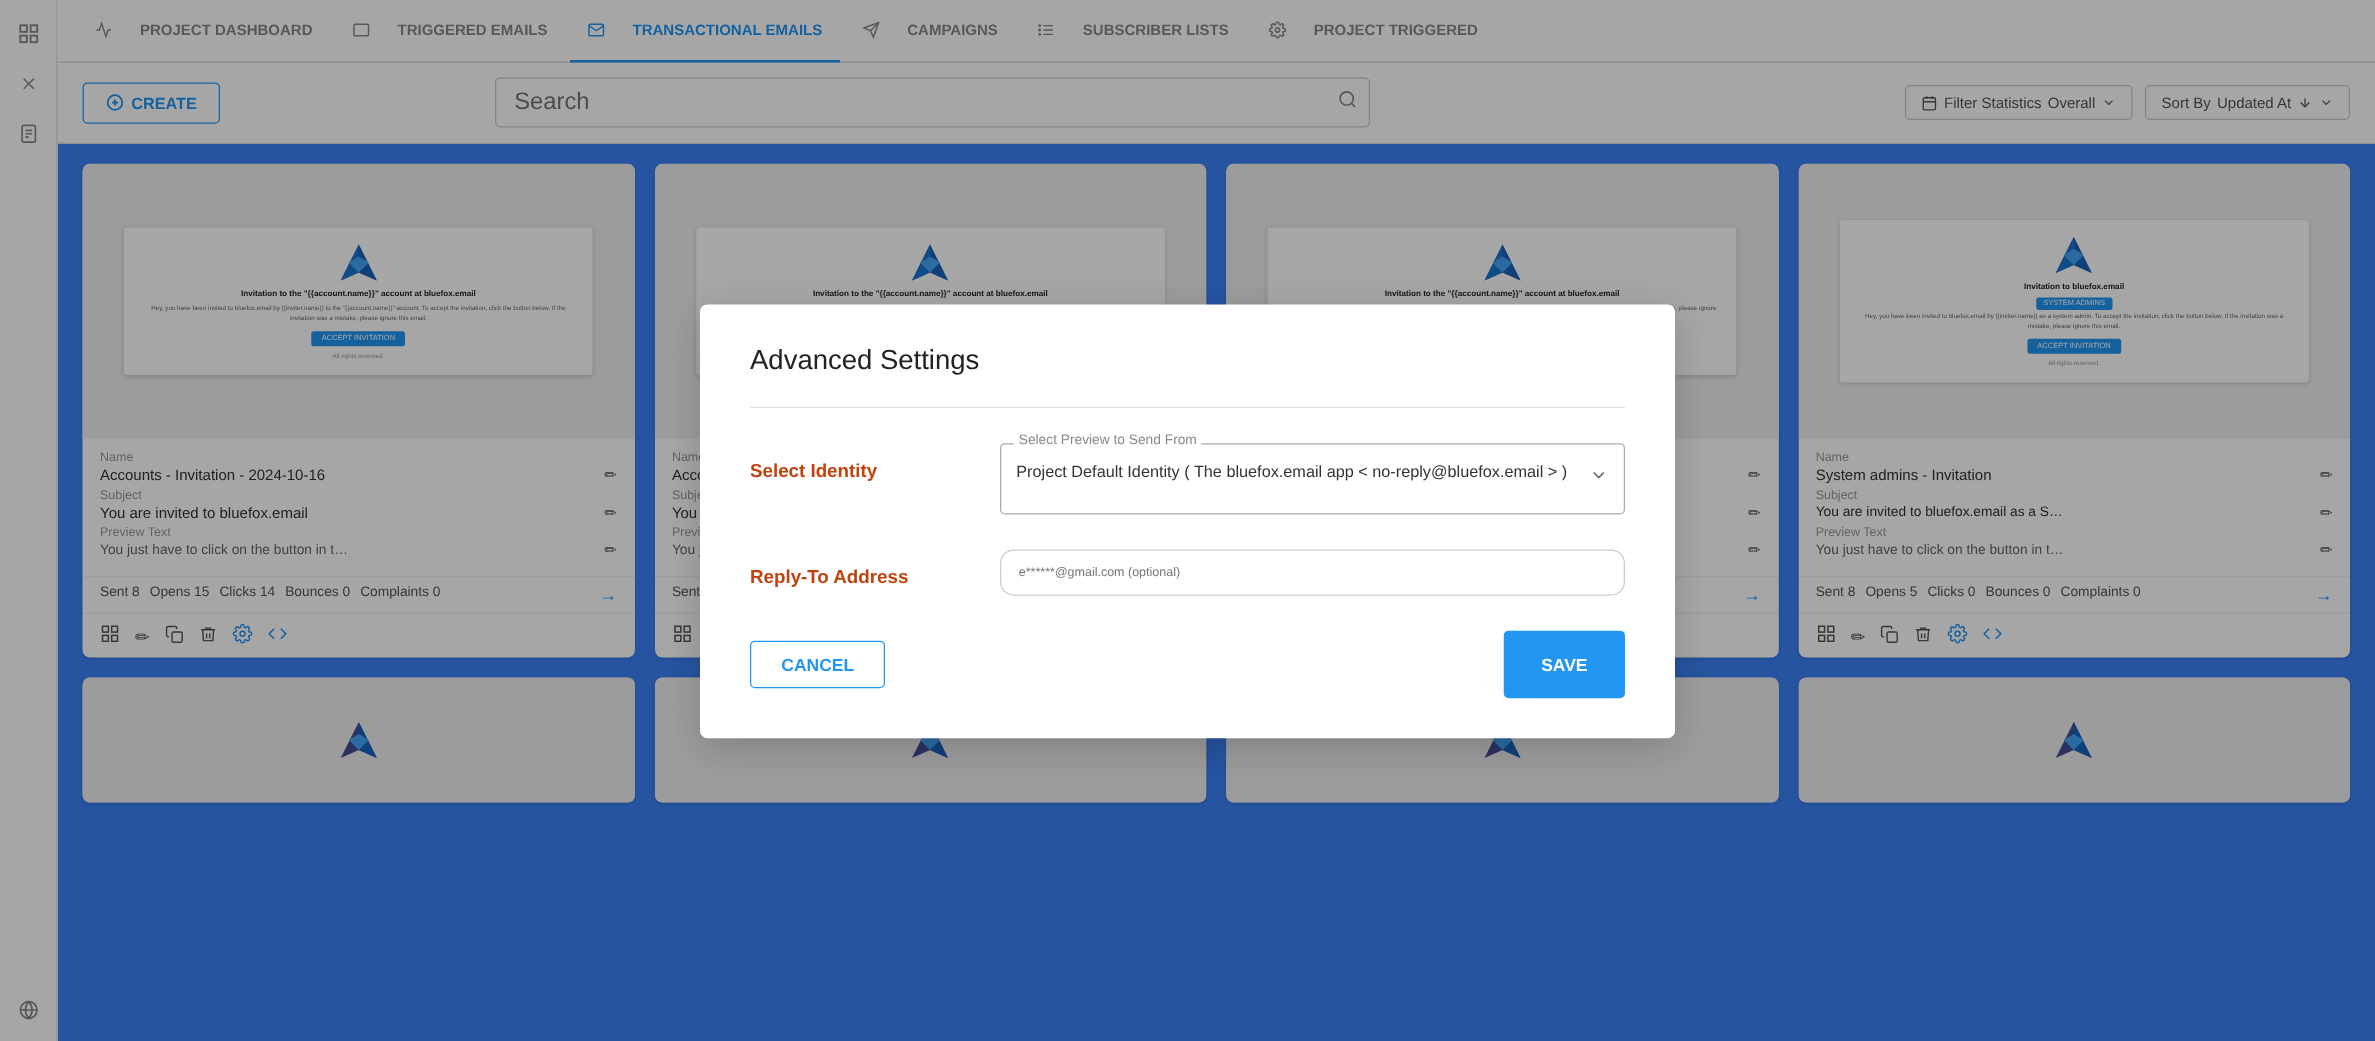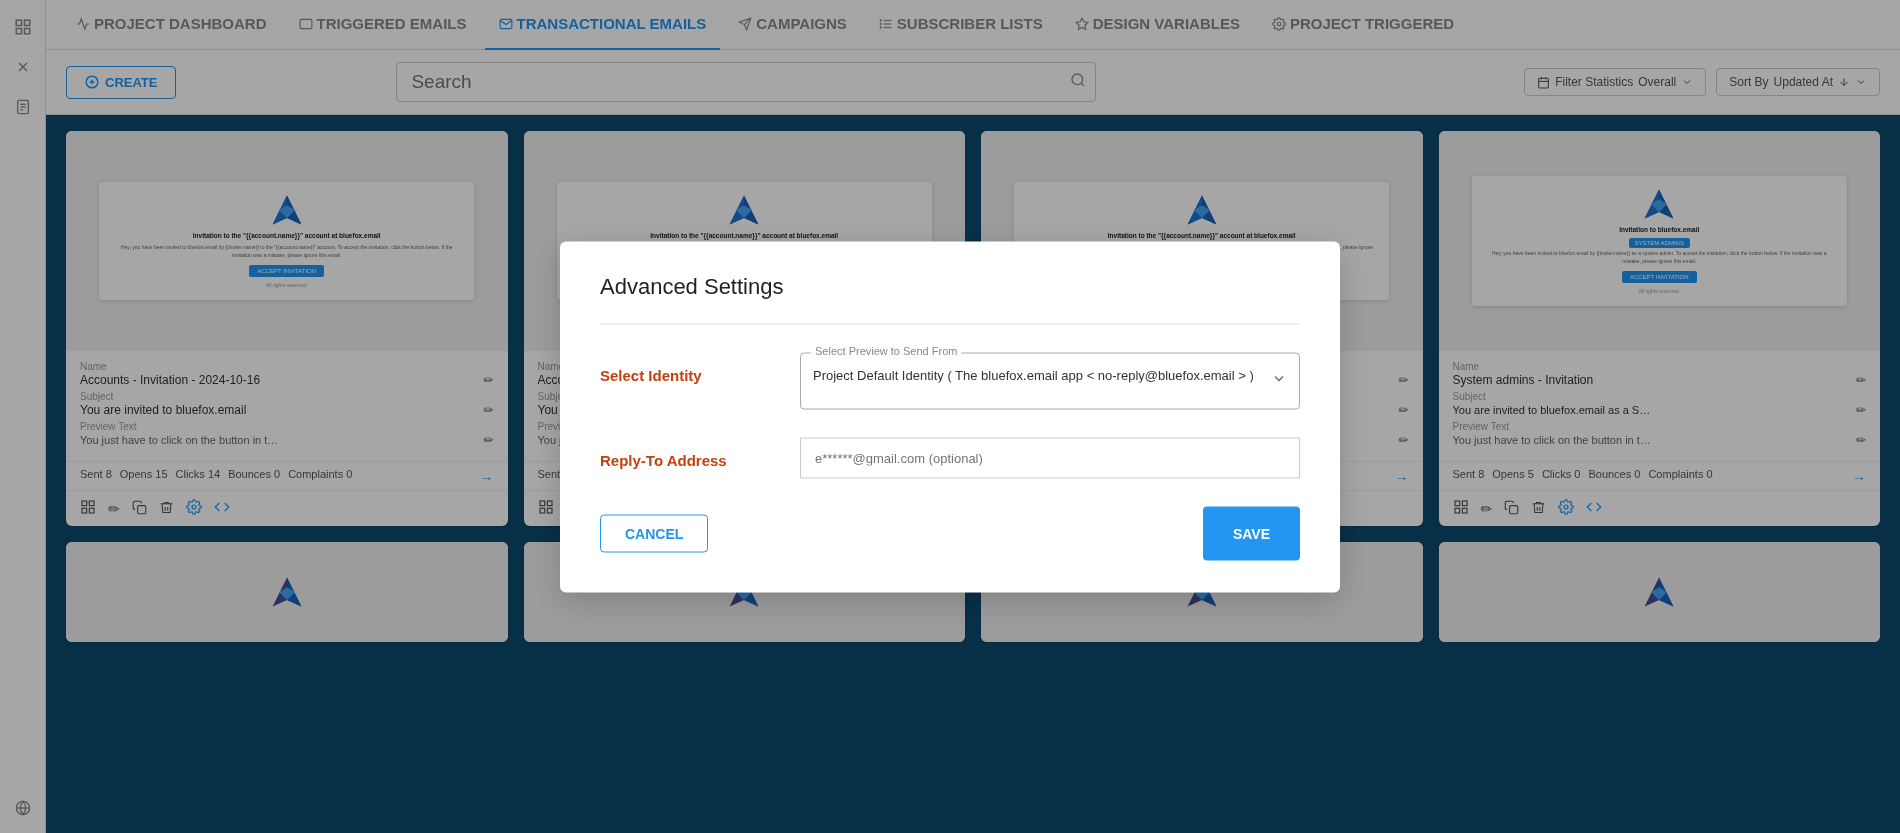--- a/index.html
+++ b/index.html
@@ -12,31 +12,31 @@
       padding-top: 12px; gap: 10px; z-index: 10;
     }
     .sidebar-icon { width: 30px; height: 30px; display: flex; align-items: center; justify-content: center; color: #888; font-size: 14px; cursor: pointer; border-radius: 4px; }
 
     
     .topnav {
       position: fixed; left: 46px; top: 0; right: 0; height: 50px; background: #fff;
       border-bottom: 1px solid #ddd; display: flex; align-items: center; padding: 0 16px; gap: 4px; z-index: 10;
     }
     .nav-item {
-      padding: 0 14px; height: 50px; display: flex; align-items: center; gap: 4px;
-      font-size: 15px; font-weight: 600; color: #888; cursor: pointer; border-bottom: 2px solid transparent;
+      padding: 0 14px; height: 50px; display: flex; align-items: center; gap: 22px;
+      font-size: 12px; font-weight: 600; color: #888; cursor: pointer; border-bottom: 2px solid transparent;
       white-space: nowrap;
     }
     .nav-item.active { color: #2196f3; border-bottom: 2px solid #2196f3; }
     .nav-item svg { width: 14px; height: 14px; }
 
     
     .main {
       margin-left: 46px; margin-top: 50px; height: calc(100vh - 50px); overflow: auto; padding: 0;
-      background: #0c4a6e;
+      background: #3b82f6;
     }
 
     
     .toolbar {
       background: #fff; padding: 12px 20px; display: flex; align-items: center; gap: 12px;
       border-bottom: 1px solid #ddd;
     }
     .create-btn {
       border: 1.5px solid #2196f3; color: #2196f3; background: transparent;
       padding: 8px 18px; border-radius: 4px; font-size: 13px; font-weight: 700;
@@ -109,21 +109,21 @@
     }
     .modal-title { font-size: 22px; font-weight: 500; color: #222; margin-bottom: 24px; }
     .modal-divider { border: none; border-top: 1px solid #e0e0e0; margin-bottom: 28px; }
     .modal-row { display: flex; align-items: flex-start; gap: 40px; margin-bottom: 28px; }
     .modal-label { font-size: 15px; font-weight: 600; color: #c2410c; min-width: 160px; padding-top: 14px; }
     .modal-field { flex: 1; }
     .select-wrapper { position: relative; border: 1px solid #aaa; border-radius: 4px; background: #fff; }
     .select-label-float { position: absolute; top: -9px; left: 10px; background: #fff; padding: 0 4px; font-size: 11px; color: #888; }
     .select-inner { width: 100%; padding: 14px 40px 26px 12px; font-size: 13px; color: #333; appearance: none; background: transparent; border: none; outline: none; cursor: pointer; }
     .select-arrow { position: absolute; right: 12px; top: 50%; transform: translateY(-50%); color: #888; pointer-events: none; }
-    .reply-input { width: 100%; padding: 12px 14px; border: 1px solid #ccc; border-radius: 0; font-size: 13px; color: #555; outline: none; }
+    .reply-input { width: 100%; padding: 12px 14px; border: 1px solid #ccc; border-radius: 11px; font-size: 10px; color: #555; outline: none; }
     .modal-footer { display: flex; justify-content: space-between; align-items: center; margin-top: 12px; }
     .cancel-btn {
       border: 1.5px solid #2196f3; color: #2196f3; background: #fff;
       padding: 10px 24px; border-radius: 4px; font-size: 14px; font-weight: 600; cursor: pointer;
     }
     .save-btn {
       background: #2196f3; color: #fff; border: none;
       padding: 19px 30px; border-radius: 4px; font-size: 14px; font-weight: 600; cursor: pointer;
     }
 
@@ -202,26 +202,20 @@
   <div class="nav-item">
     <svg width="14" height="14" viewBox="0 0 24 24" fill="none" stroke="currentColor" stroke-width="2">
         <line x1="8" y1="6" x2="21" y2="6"></line>
         <line x1="8" y1="12" x2="21" y2="12"></line>
         <line x1="8" y1="18" x2="21" y2="18"></line>
         <circle cx="3" cy="6" r="1"></circle>
         <circle cx="3" cy="12" r="1"></circle>
         <circle cx="3" cy="18" r="1"></circle>
       </svg>
     <span>SUBSCRIBER LISTS</span>
-  </div>
-  <div class="nav-item">
-    <svg width="14" height="14" viewBox="0 0 24 24" fill="none" stroke="currentColor" stroke-width="2">
-        <polygon points="12 2 15.09 8.26 22 9.27 17 14.14 18.18 21.02 12 17.77 5.82 21.02 7 14.14 2 9.27 8.91 8.26 12 2"></polygon>
-      </svg>
-    <span>DESIGN VARIABLES</span>
   </div>
   <div class="nav-item">
     <svg width="14" height="14" viewBox="0 0 24 24" fill="none" stroke="currentColor" stroke-width="2">
         <circle cx="12" cy="12" r="3"></circle>
         <path d="M19.4 15a1.65 1.65 0 0 0 .33 1.82l.06.06a2 2 0 0 1-2.83 2.83l-.06-.06a1.65 1.65 0 0 0-1.82-.33 1.65 1.65 0 0 0-1 1.51V21a2 2 0 0 1-4 0v-.09A1.65 1.65 0 0 0 9 19.4a1.65 1.65 0 0 0-1.82.33l-.06.06a2 2 0 0 1-2.83-2.83l.06-.06A1.65 1.65 0 0 0 4.68 15a1.65 1.65 0 0 0-1.51-1H3a2 2 0 0 1 0-4h.09A1.65 1.65 0 0 0 4.6 9a1.65 1.65 0 0 0-.33-1.82l-.06-.06a2 2 0 0 1 2.83-2.83l.06.06A1.65 1.65 0 0 0 9 4.68a1.65 1.65 0 0 0 1-1.51V3a2 2 0 0 1 4 0v.09a1.65 1.65 0 0 0 1 1.51 1.65 1.65 0 0 0 1.82-.33l.06-.06a2 2 0 0 1 2.83 2.83l-.06.06A1.65 1.65 0 0 0 19.4 9a1.65 1.65 0 0 0 1.51 1H21a2 2 0 0 1 0 4h-.09a1.65 1.65 0 0 0-1.51 1z"></path>
       </svg>
     <span>PROJECT TRIGGERED</span>
   </div>
 </div>
 

